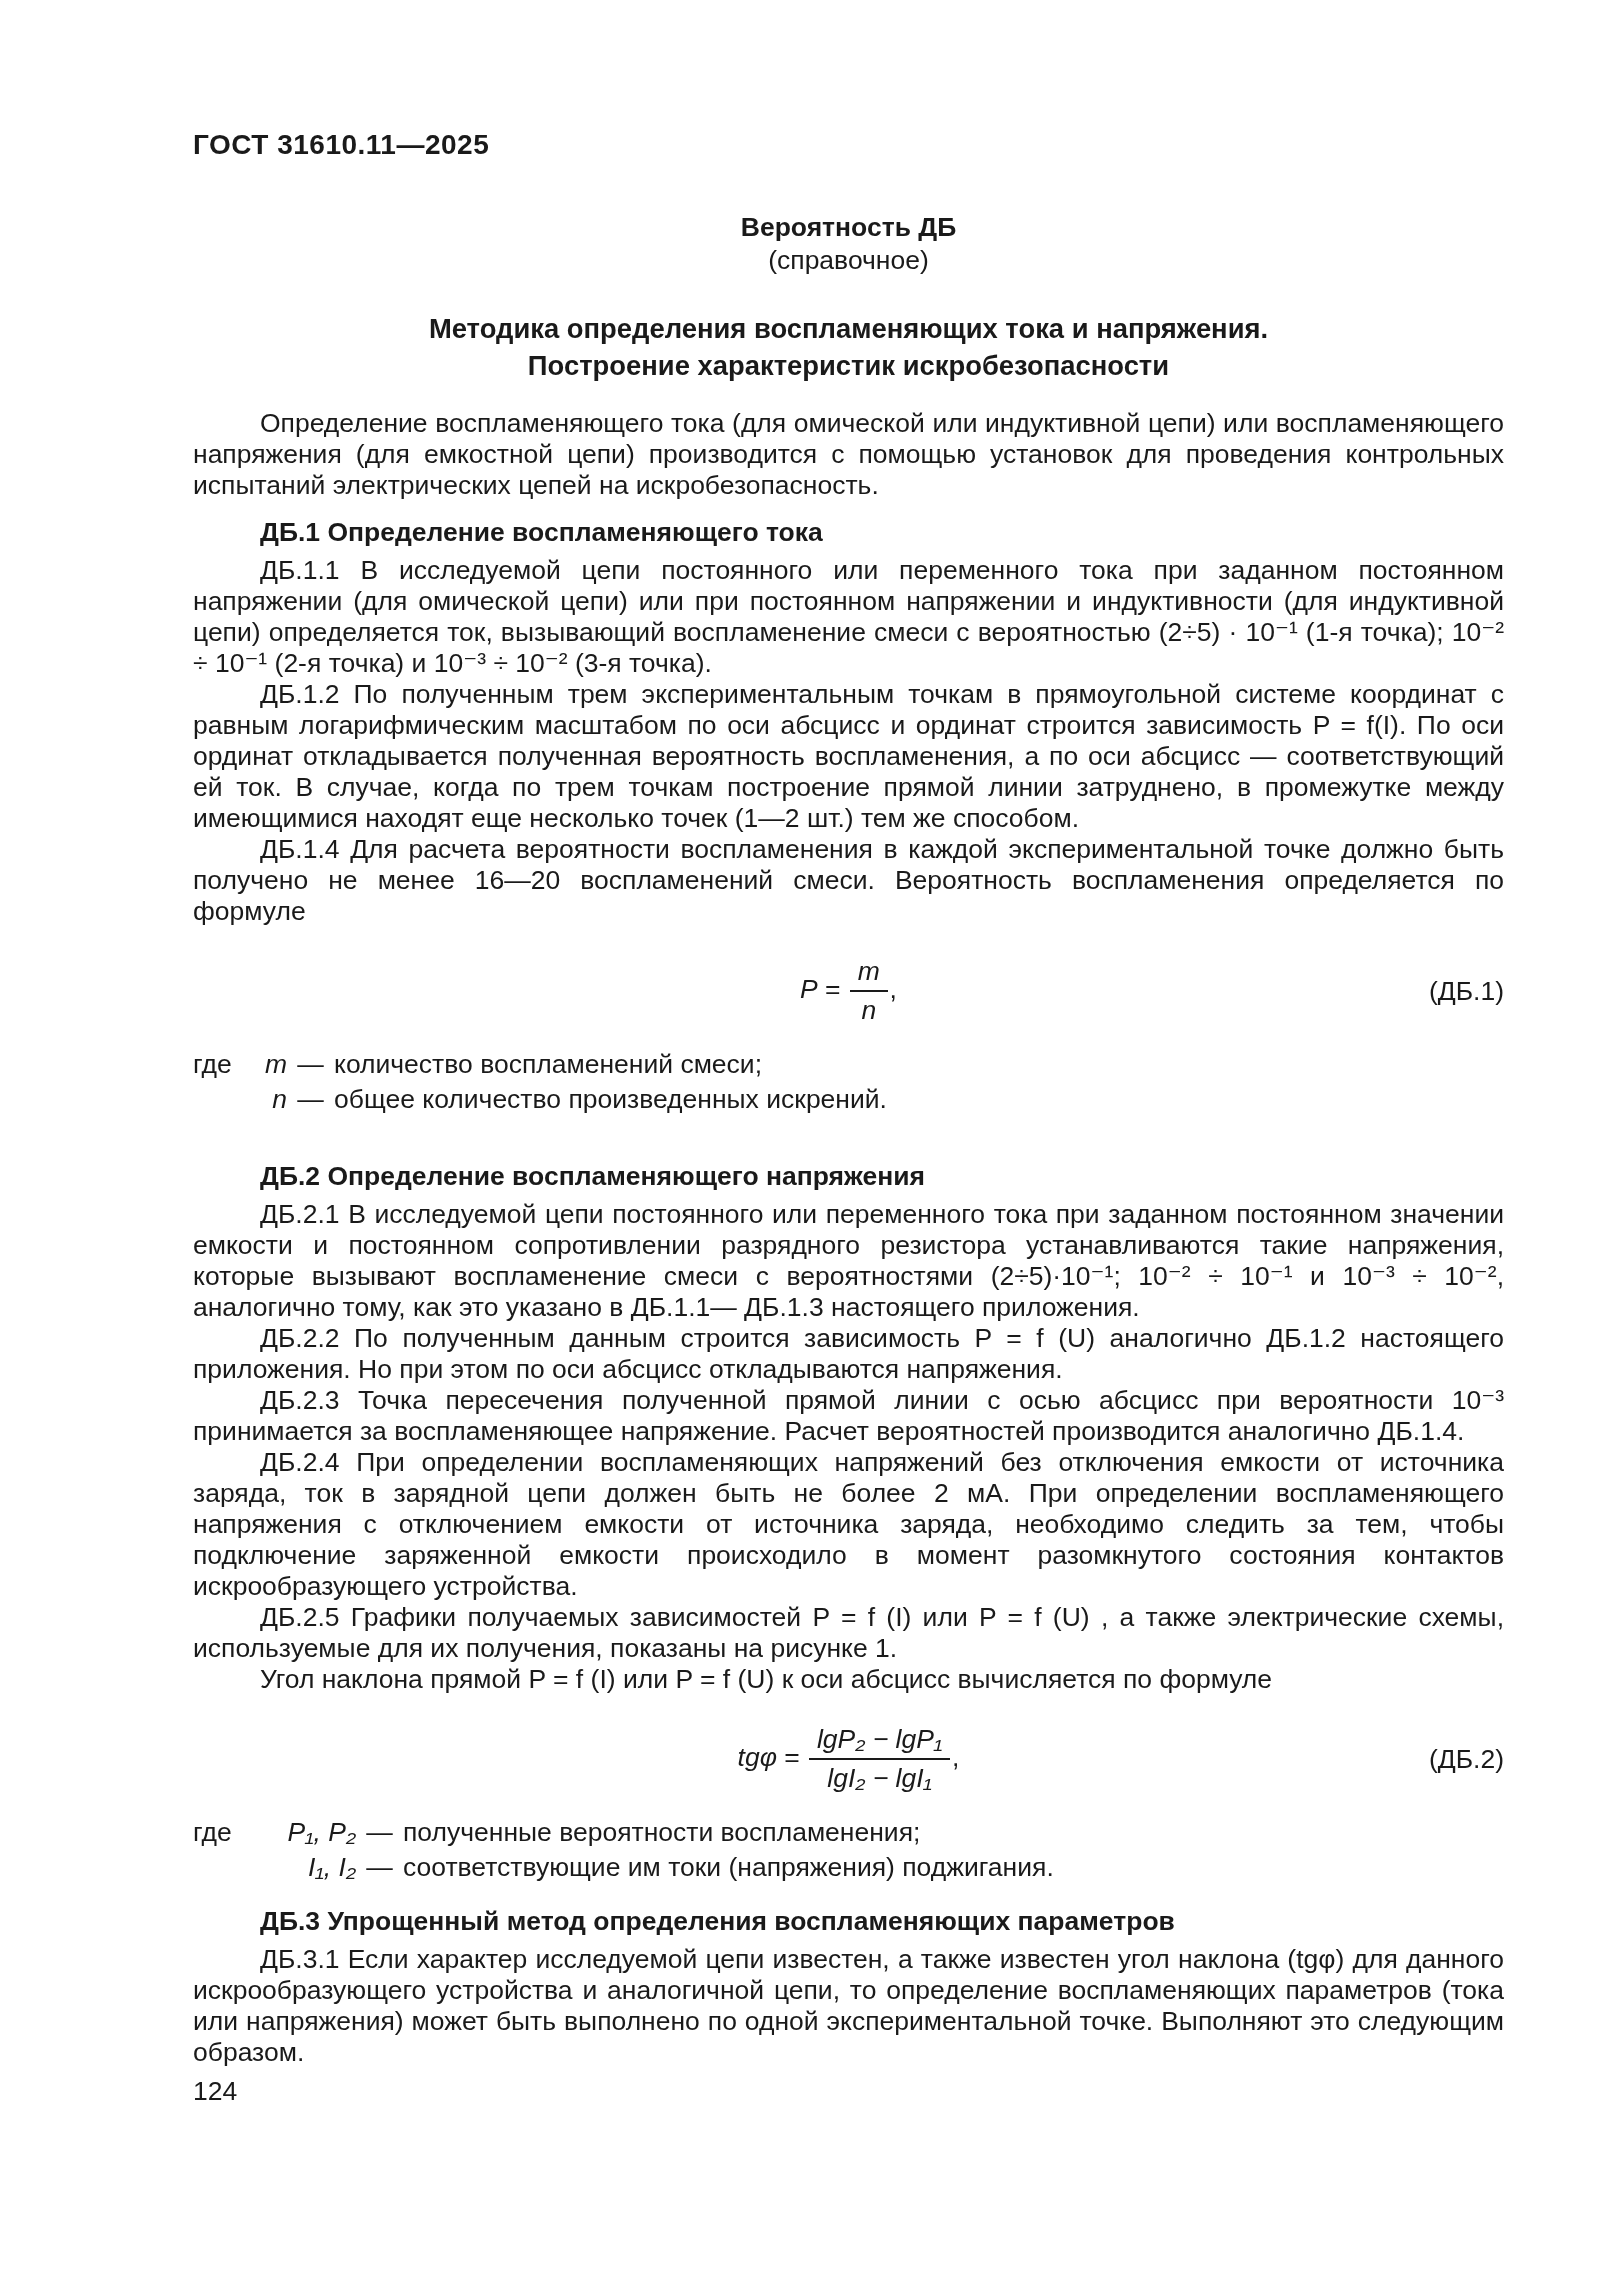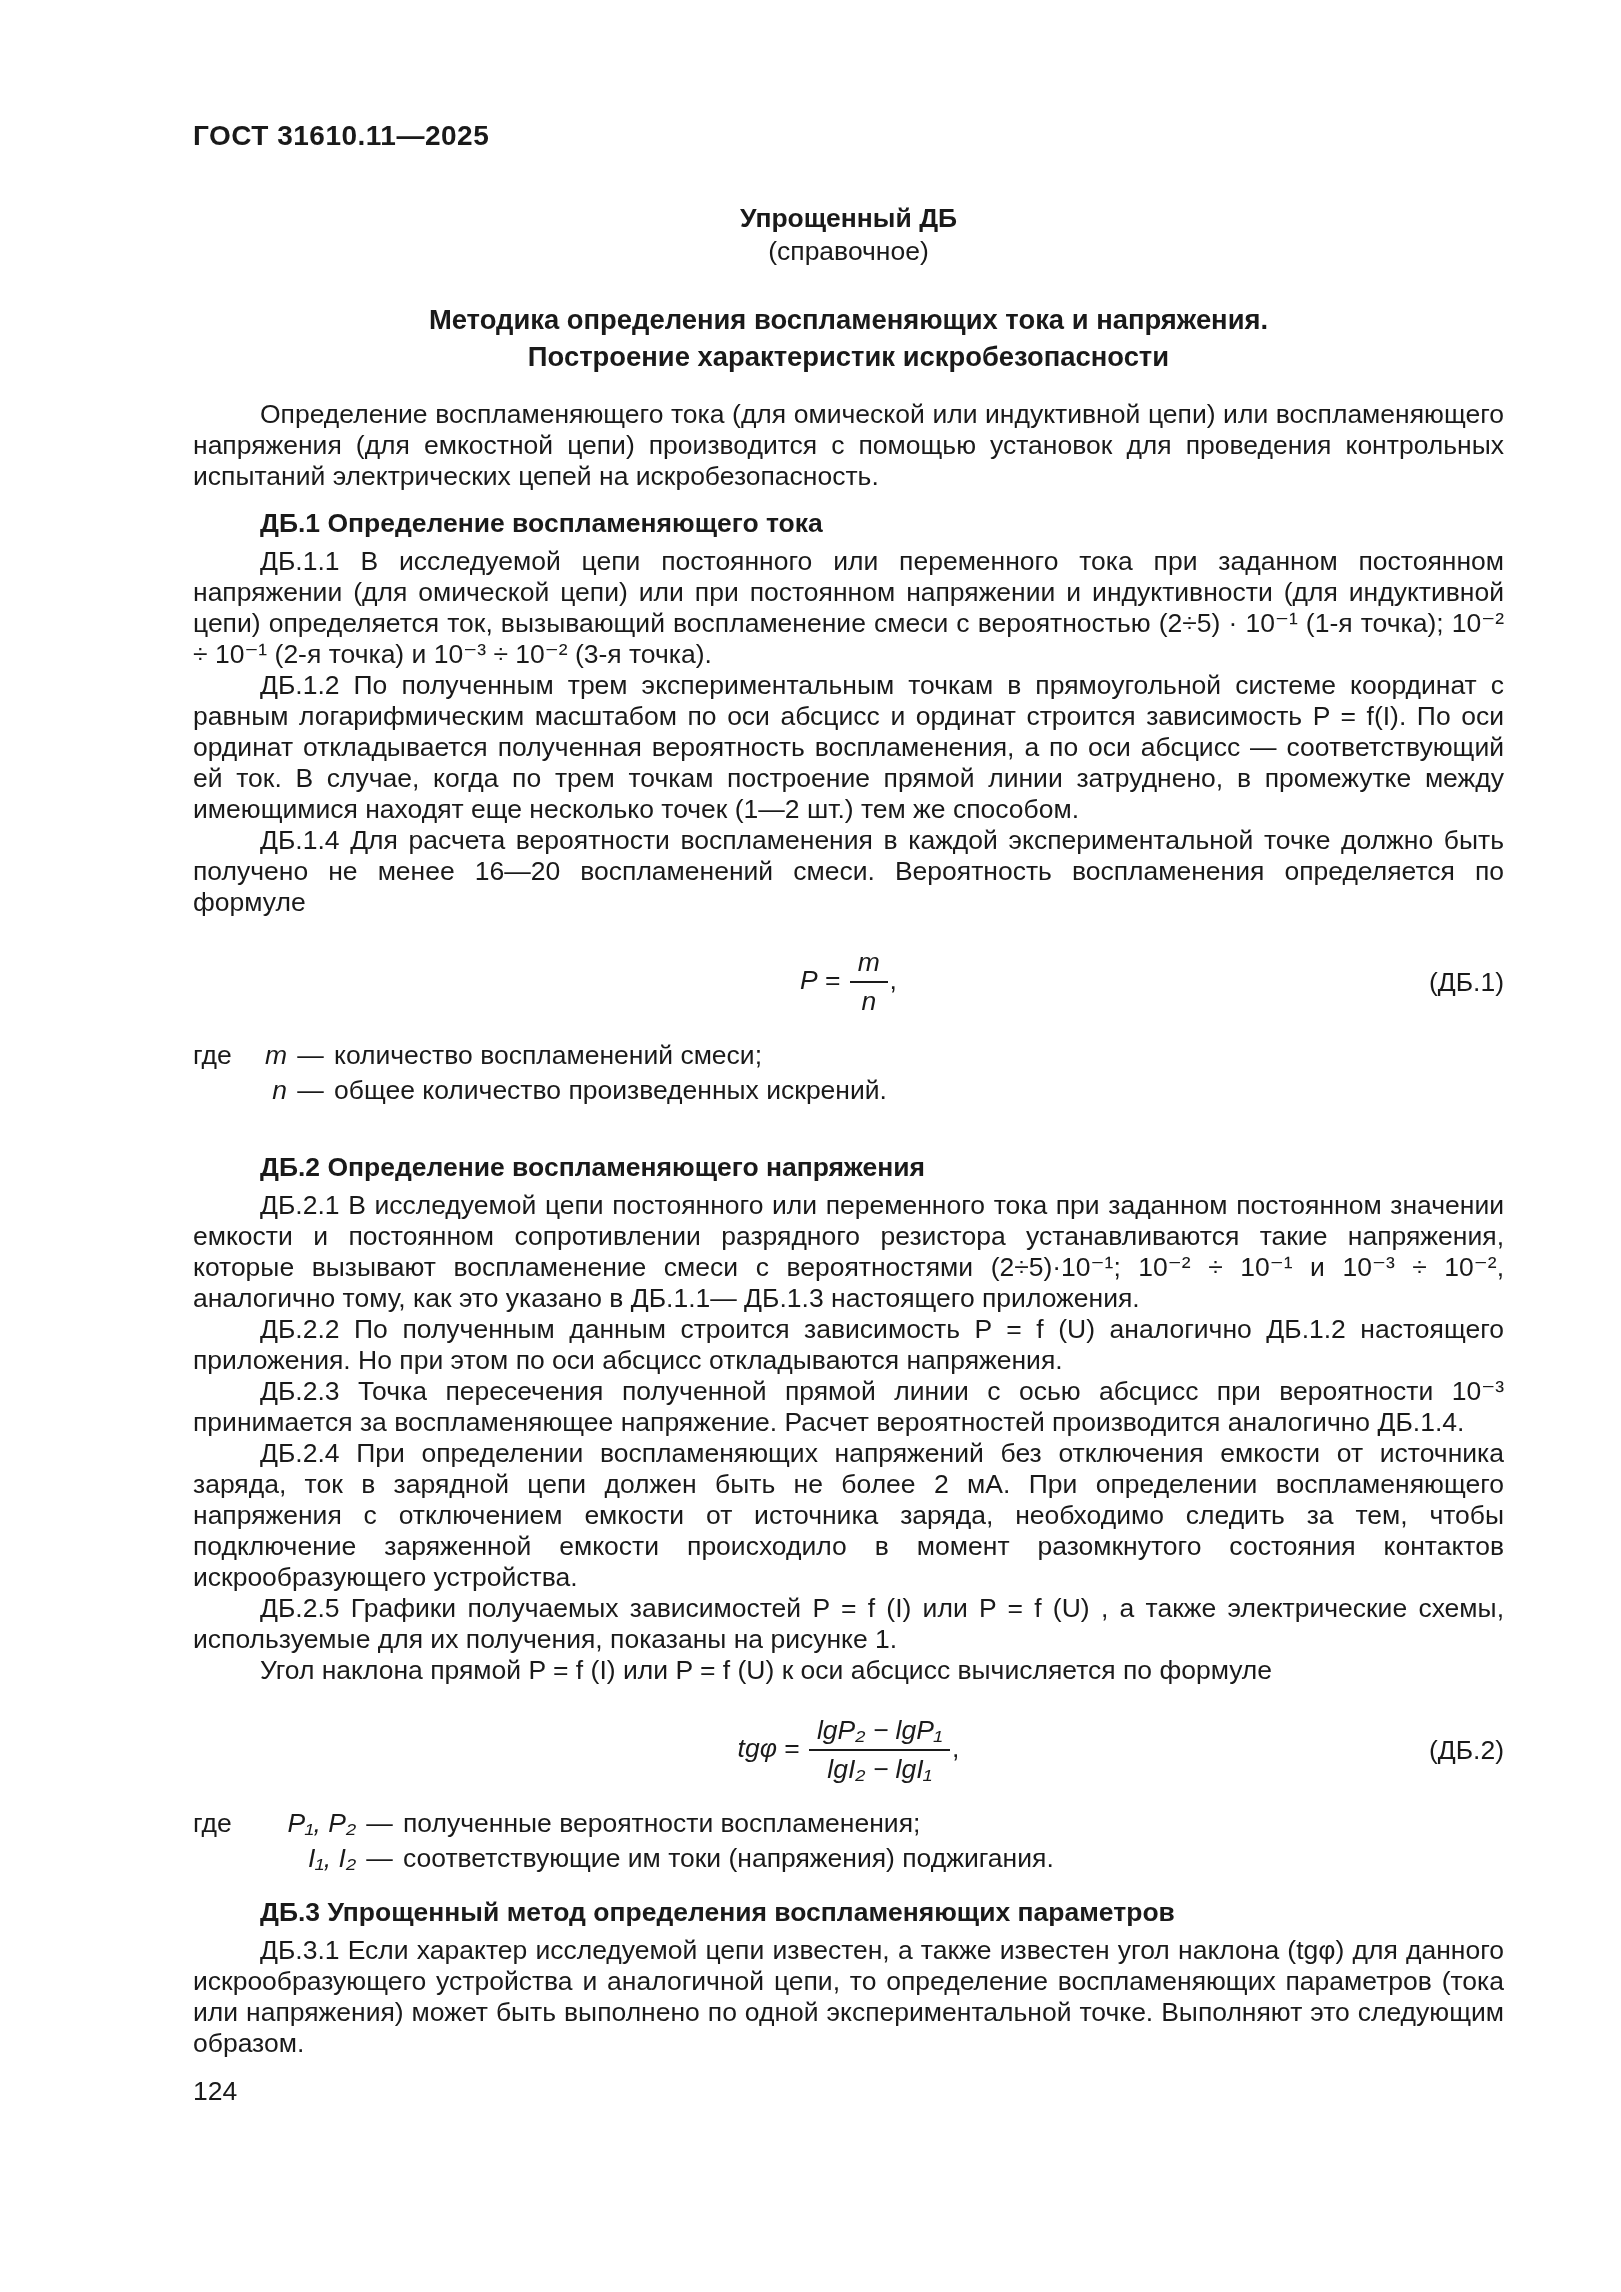--- a/index.html
+++ b/index.html
@@ -7,21 +7,21 @@
     position:relative;
     width:1621px;height:2293px;
     margin:0 auto;
     background:#ffffff;
     color:#1a1a1a;
     font-family:"Liberation Sans","DejaVu Sans",sans-serif;
     font-size:26.5px;
     line-height:31px;
     overflow:hidden;
   }
-  .content{position:absolute;left:193px;top:120px;width:1311px;}
+  .content{position:absolute;left:193px;top:129px;width:1311px;}
   .doc-code{font-weight:bold;font-size:28px;letter-spacing:0.5px;margin:0 0 51px 0;}
   .center{text-align:center;}
   .app-label{font-weight:bold;margin:0;line-height:33px;}
   .app-type{font-weight:normal;margin:0;line-height:33px;}
   .app-title{font-weight:bold;font-size:27.4px;line-height:37px;margin:33px 0 23.5px 0;}
   p.body{margin:0;text-align:justify;text-indent:67px;}
   h2.sec{font-size:26.5px;font-weight:bold;margin:39px 0 5.9px 0;text-indent:67px;line-height:33px;}
   h2.sec-first{margin-top:15.7px;}
   h2.sec-mid{margin-top:45px;}
   h2.sec-last{margin-top:21.6px;}
@@ -44,21 +44,21 @@
   .gap-slope{margin-top:0;}
 </style>
 </head>
 <body>
 
 <div class="page">
   <div class="content">
 
     <div class="doc-code">ГОСТ 31610.11—2025</div>
 
-    <div class="center app-label">Упрощенный ДБ</div>
+    <div class="center app-label">Вероятность ДБ</div>
     <div class="center app-type">(справочное)</div>
 
     <div class="center app-title">
       <div>Методика определения воспламеняющих тока и напряжения.</div>
       <div>Построение характеристик искробезопасности</div>
     </div>
 
     <p class="body">Определение воспламеняющего тока (для омической или индуктивной цепи) или воспламеняющего напряжения (для емкостной цепи) производится с помощью установок для проведения контрольных испытаний электрических цепей на искробезопасность.</p>
 
     <h2 class="sec sec-first">ДБ.1 Определение воспламеняющего тока</h2>

